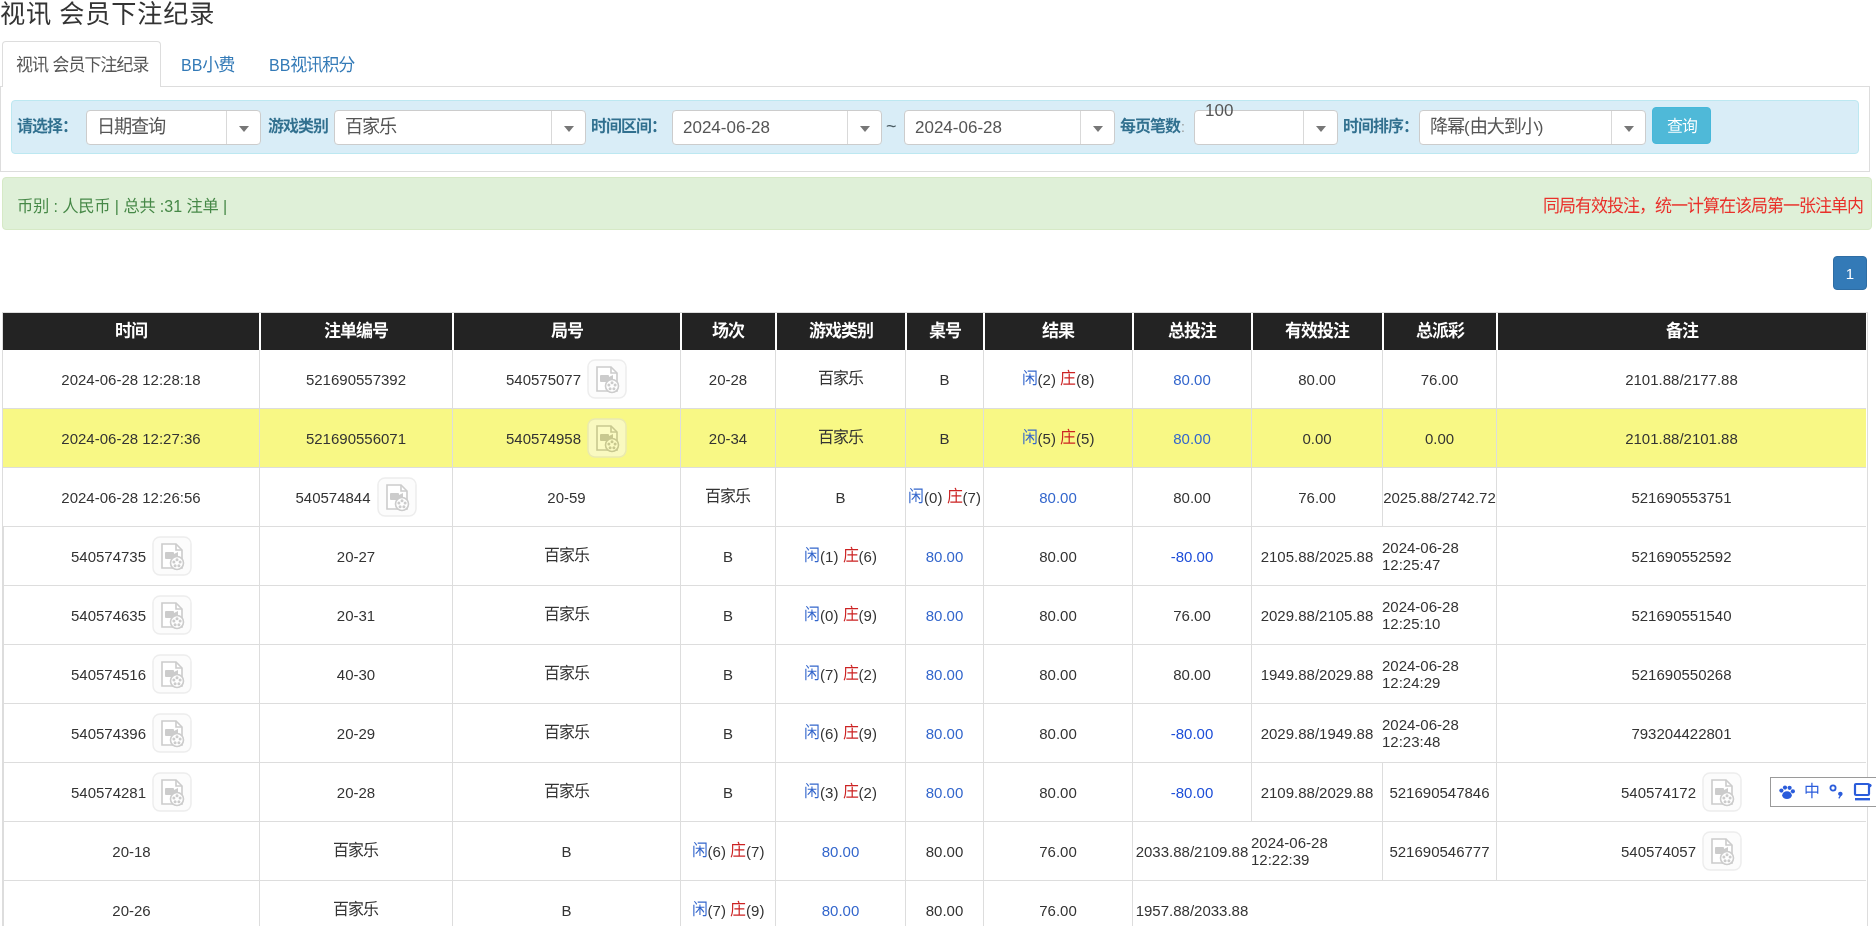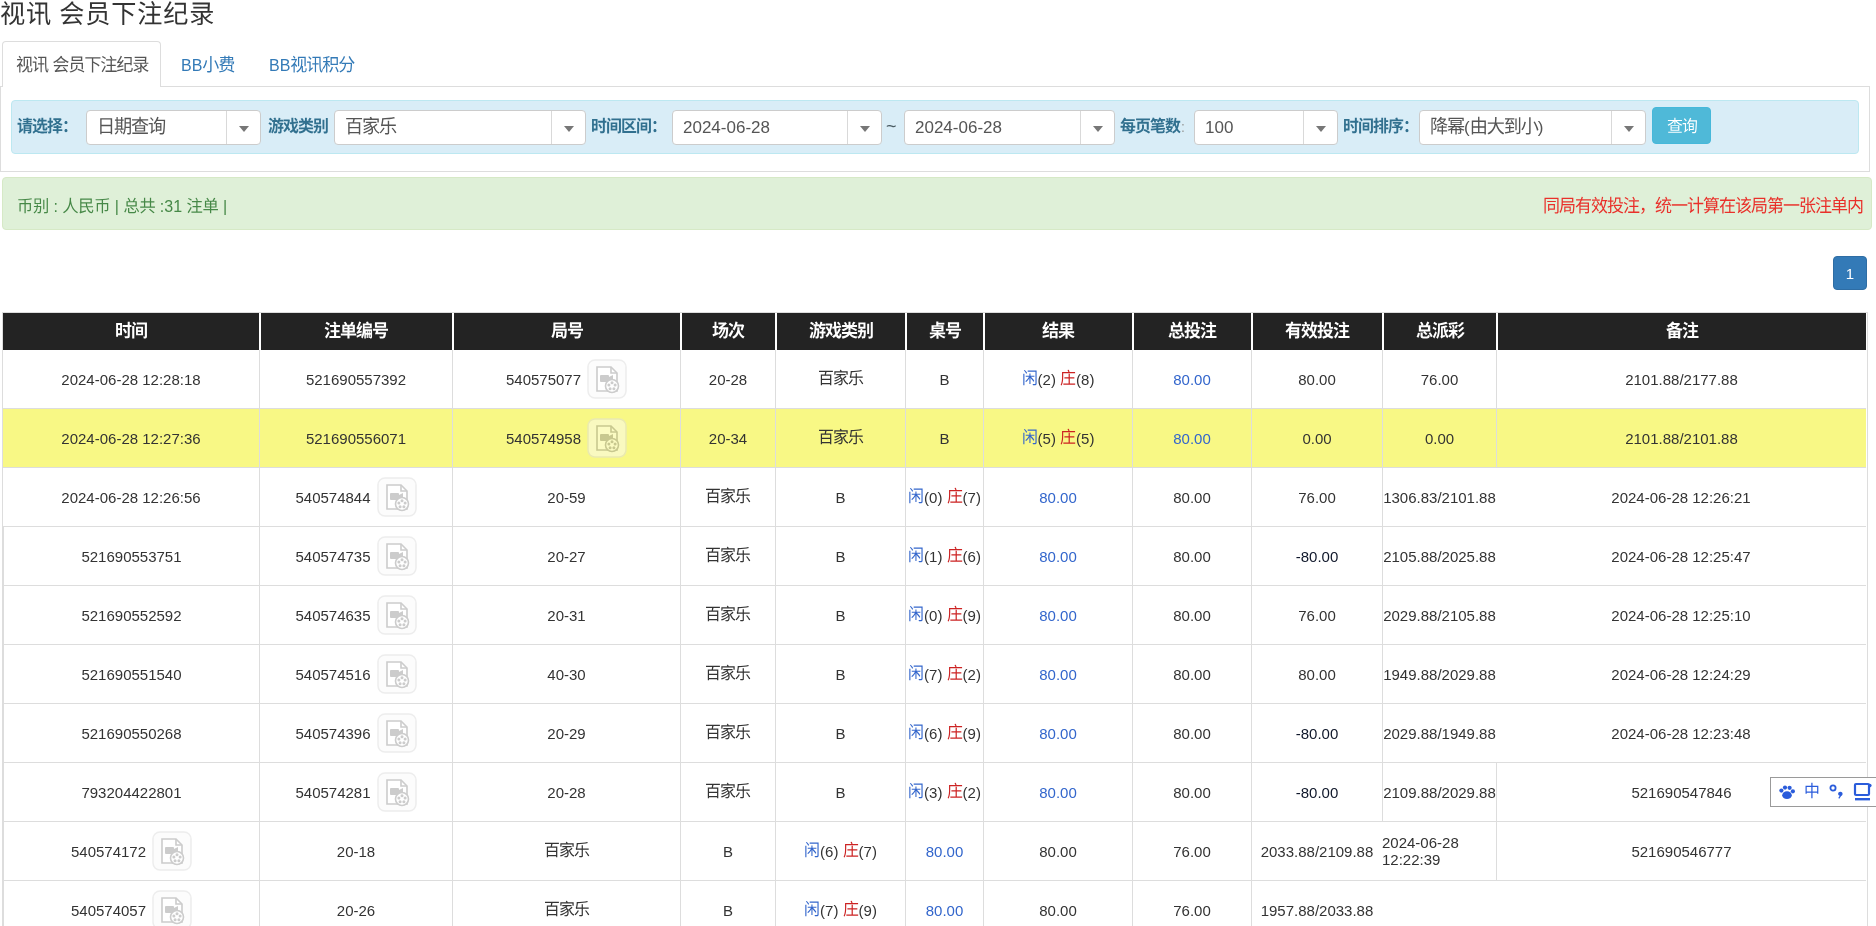--- a/index.html
+++ b/index.html
@@ -13,21 +13,21 @@
 border-left:5px solid transparent;border-right:5px solid transparent;border-top:6px solid #777}
 .grid{position:absolute;left:2px;top:312px;width:1866px;border:1px solid #ddd;background:#fff;
 display:grid;grid-template-columns:256px 193px 228px 95px 130px 78px 149px 119px 131px 114px 370px}
 .hc{background:#232323;height:37px;display:flex;align-items:center;justify-content:center;border-left:2px solid #fff}
 .hc.f{border-left:none}
 .bc{height:59px;display:flex;align-items:center;justify-content:center;border-bottom:1px solid #ddd;
 border-left:1px solid #ddd;font-size:15px;color:#333;background:#fff}
 .bc.f{border-left:none}
 .yl{background:#f8f885}
 .lk{color:#36c}
-.ng{color:#0f172a}
+.ng{color:#1d4ed8}
 </style></head><body>
 <div style="position:absolute;left:0px;top:-3px">
     <svg class="tr" width="217" height="35" viewBox="0 0 217 35" style="fill:#333">
       <use href="#r89c6" transform="matrix(0.0252,0,0,-0.0260,0.0,26)"></use>
       <use href="#r8baf" transform="matrix(0.0252,0,0,-0.0260,26.0,26)"></use>
       <text x="52.0" y="26" style="font-family:'Liberation Sans',sans-serif;font-size:26px" xml:space="preserve"> </text>
       <use href="#r4f1a" transform="matrix(0.0252,0,0,-0.0260,59.2,26)"></use>
       <use href="#r5458" transform="matrix(0.0252,0,0,-0.0260,85.2,26)"></use>
       <use href="#r4e0b" transform="matrix(0.0252,0,0,-0.0260,111.2,26)"></use>
       <use href="#r6ce8" transform="matrix(0.0252,0,0,-0.0260,137.2,26)"></use>
@@ -136,21 +136,21 @@
       <use href="#b6bcf" transform="matrix(0.0159,0,0,-0.0169,0.0,15)"></use>
       <use href="#b9875" transform="matrix(0.0159,0,0,-0.0169,15.0,15)"></use>
       <use href="#b7b14" transform="matrix(0.0159,0,0,-0.0169,30.0,15)"></use>
       <use href="#b6570" transform="matrix(0.0159,0,0,-0.0169,45.0,15)"></use>
     </svg>
   </div>
 <div class="abs" style="left:1181px;top:119px;font-size:14px;color:#999">:</div>
 <div class="sel" style="left:1194px;top:110px;width:144px">
     <div class="car"></div>
   </div>
-<div style="position:absolute;left:1205px;top:116px">
+<div style="position:absolute;left:1205px;top:99px">
     <svg class="tr" width="30" height="23" viewBox="0 0 30 23" style="fill:#555">
       <text x="0.0" y="17" style="font-family:'Liberation Sans',sans-serif;font-size:17px" xml:space="preserve">100</text>
     </svg>
   </div>
 <div style="position:absolute;left:1343px;top:117px">
     <svg class="tr" width="76" height="20" viewBox="0 0 76 20" style="fill:#31708f">
       <use href="#b65f6" transform="matrix(0.0159,0,0,-0.0169,0.0,15)"></use>
       <use href="#b95f4" transform="matrix(0.0159,0,0,-0.0169,15.0,15)"></use>
       <use href="#b6392" transform="matrix(0.0159,0,0,-0.0169,30.0,15)"></use>
       <use href="#b5e8f" transform="matrix(0.0159,0,0,-0.0169,45.0,15)"></use>
@@ -435,22 +435,21 @@
       <svg class="tr" width="16" height="20" viewBox="0 0 16 20" style="fill:#cc2222">
         <use href="#r5e84" transform="matrix(0.0159,0,0,-0.0169,0.0,15)"></use>
       </svg>
       <span>(7)</span>
     </div>
     <div class="bc">
       <span class="lk">80.00</span>
     </div>
     <div class="bc">80.00</div>
     <div class="bc">76.00</div>
-    <div class="bc">1306.83/2101.88</div>
-    <div class="bc f">2024-06-28 12:26:21</div>
+    <div class="bc">2025.88/2742.72</div>
     <div class="bc">521690553751</div>
     <div class="bc">
       <span>540574735</span>
       <svg width="40" height="40" viewBox="0 0 40 40" style="margin-left:6px;opacity:.5">
         <rect x="1" y="1" width="38" height="38" rx="7" fill="#fbfbfb" stroke="#dcdcdc" stroke-width="1.5"></rect>
         <g stroke="#9a9a9a" fill="none" stroke-width="1.6">
           <path d="M10 8h14l6 6v18H10z" fill="#fff"></path>
           <path d="M24 8v6h6"></path>
         </g>
         <g fill="#9a9a9a">

